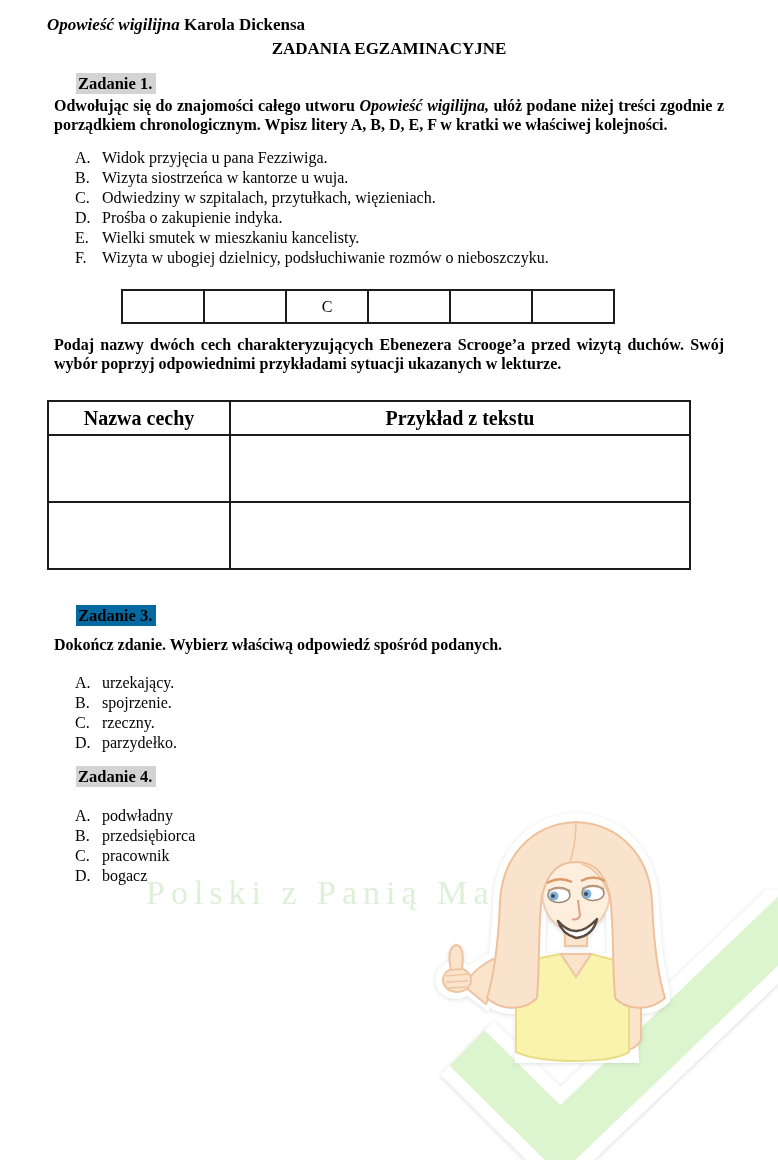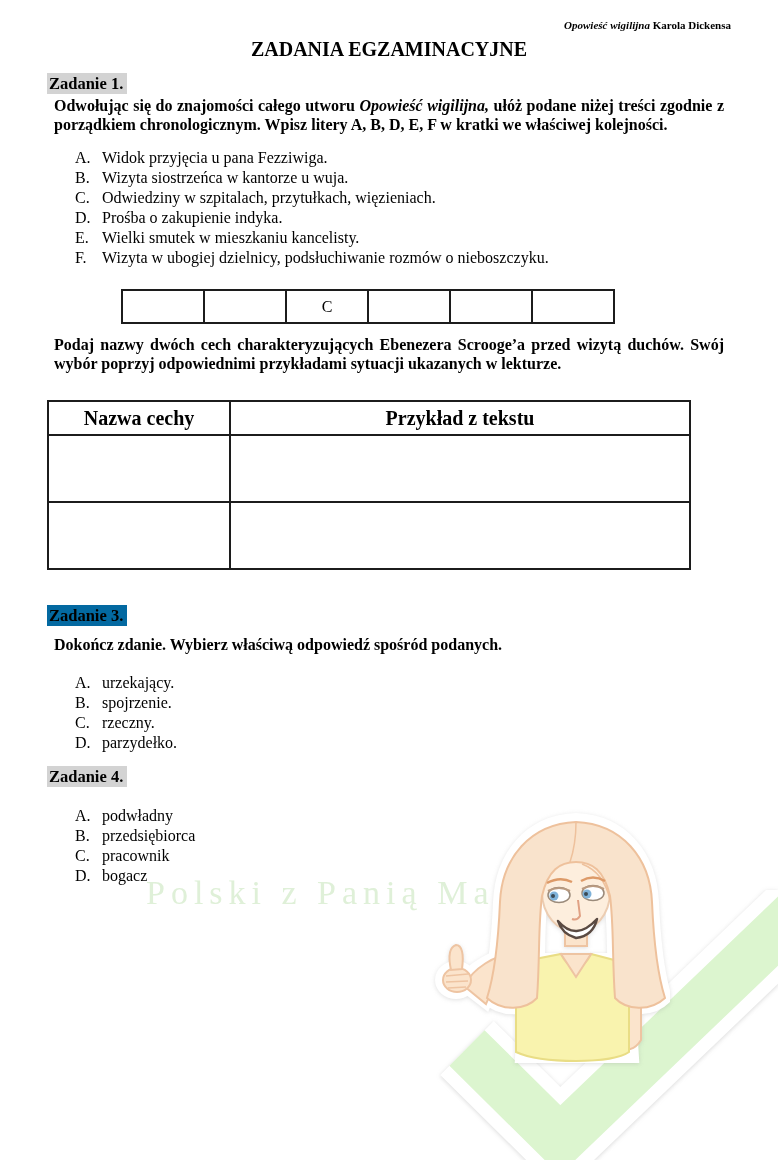--- a/index.html
+++ b/index.html
@@ -19,25 +19,25 @@
     white-space:nowrap; user-select:none;
   }
   .wm-check { position:absolute; left:430px; top:890px;
     filter: drop-shadow(0 1px 2px rgba(130,130,130,0.30)); }
   .wm-woman { position:absolute; left:430px; top:808px;
     filter: drop-shadow(0 1px 2px rgba(130,130,130,0.25)); }
 
   
   .content { position:absolute; inset:0; z-index:2; padding:14px 47px 0 47px; }
 
-  .doc-title { text-align:right; font-weight:bold; font-size:11px; line-height:22px; }
+  .doc-title { text-align:left; font-weight:bold; font-size:17px; line-height:22px; }
   .doc-title .it { font-style:italic; }
-  .doc-subtitle { text-align:center; font-weight:bold; font-size:20px; line-height:22px; margin-top:2px; }
-
-  .task-label-row { margin-top:0; }
+  .doc-subtitle { text-align:center; font-weight:bold; font-size:17px; line-height:22px; margin-top:2px; }
+
+  .task-label-row { margin-top:0;margin-left:29px; }
   .task-label {
     display:inline-block; font-weight:bold; font-size:16.5px;
     padding:1px 4px 1px 2px; line-height:19px;
   }
 
   p { margin:7px; }
   .intro-bold {
     font-weight:bold; text-align:justify; line-height:19px; margin-top:2px;
   }
   .plain { font-weight:normal; text-align:left; line-height:19px; }

